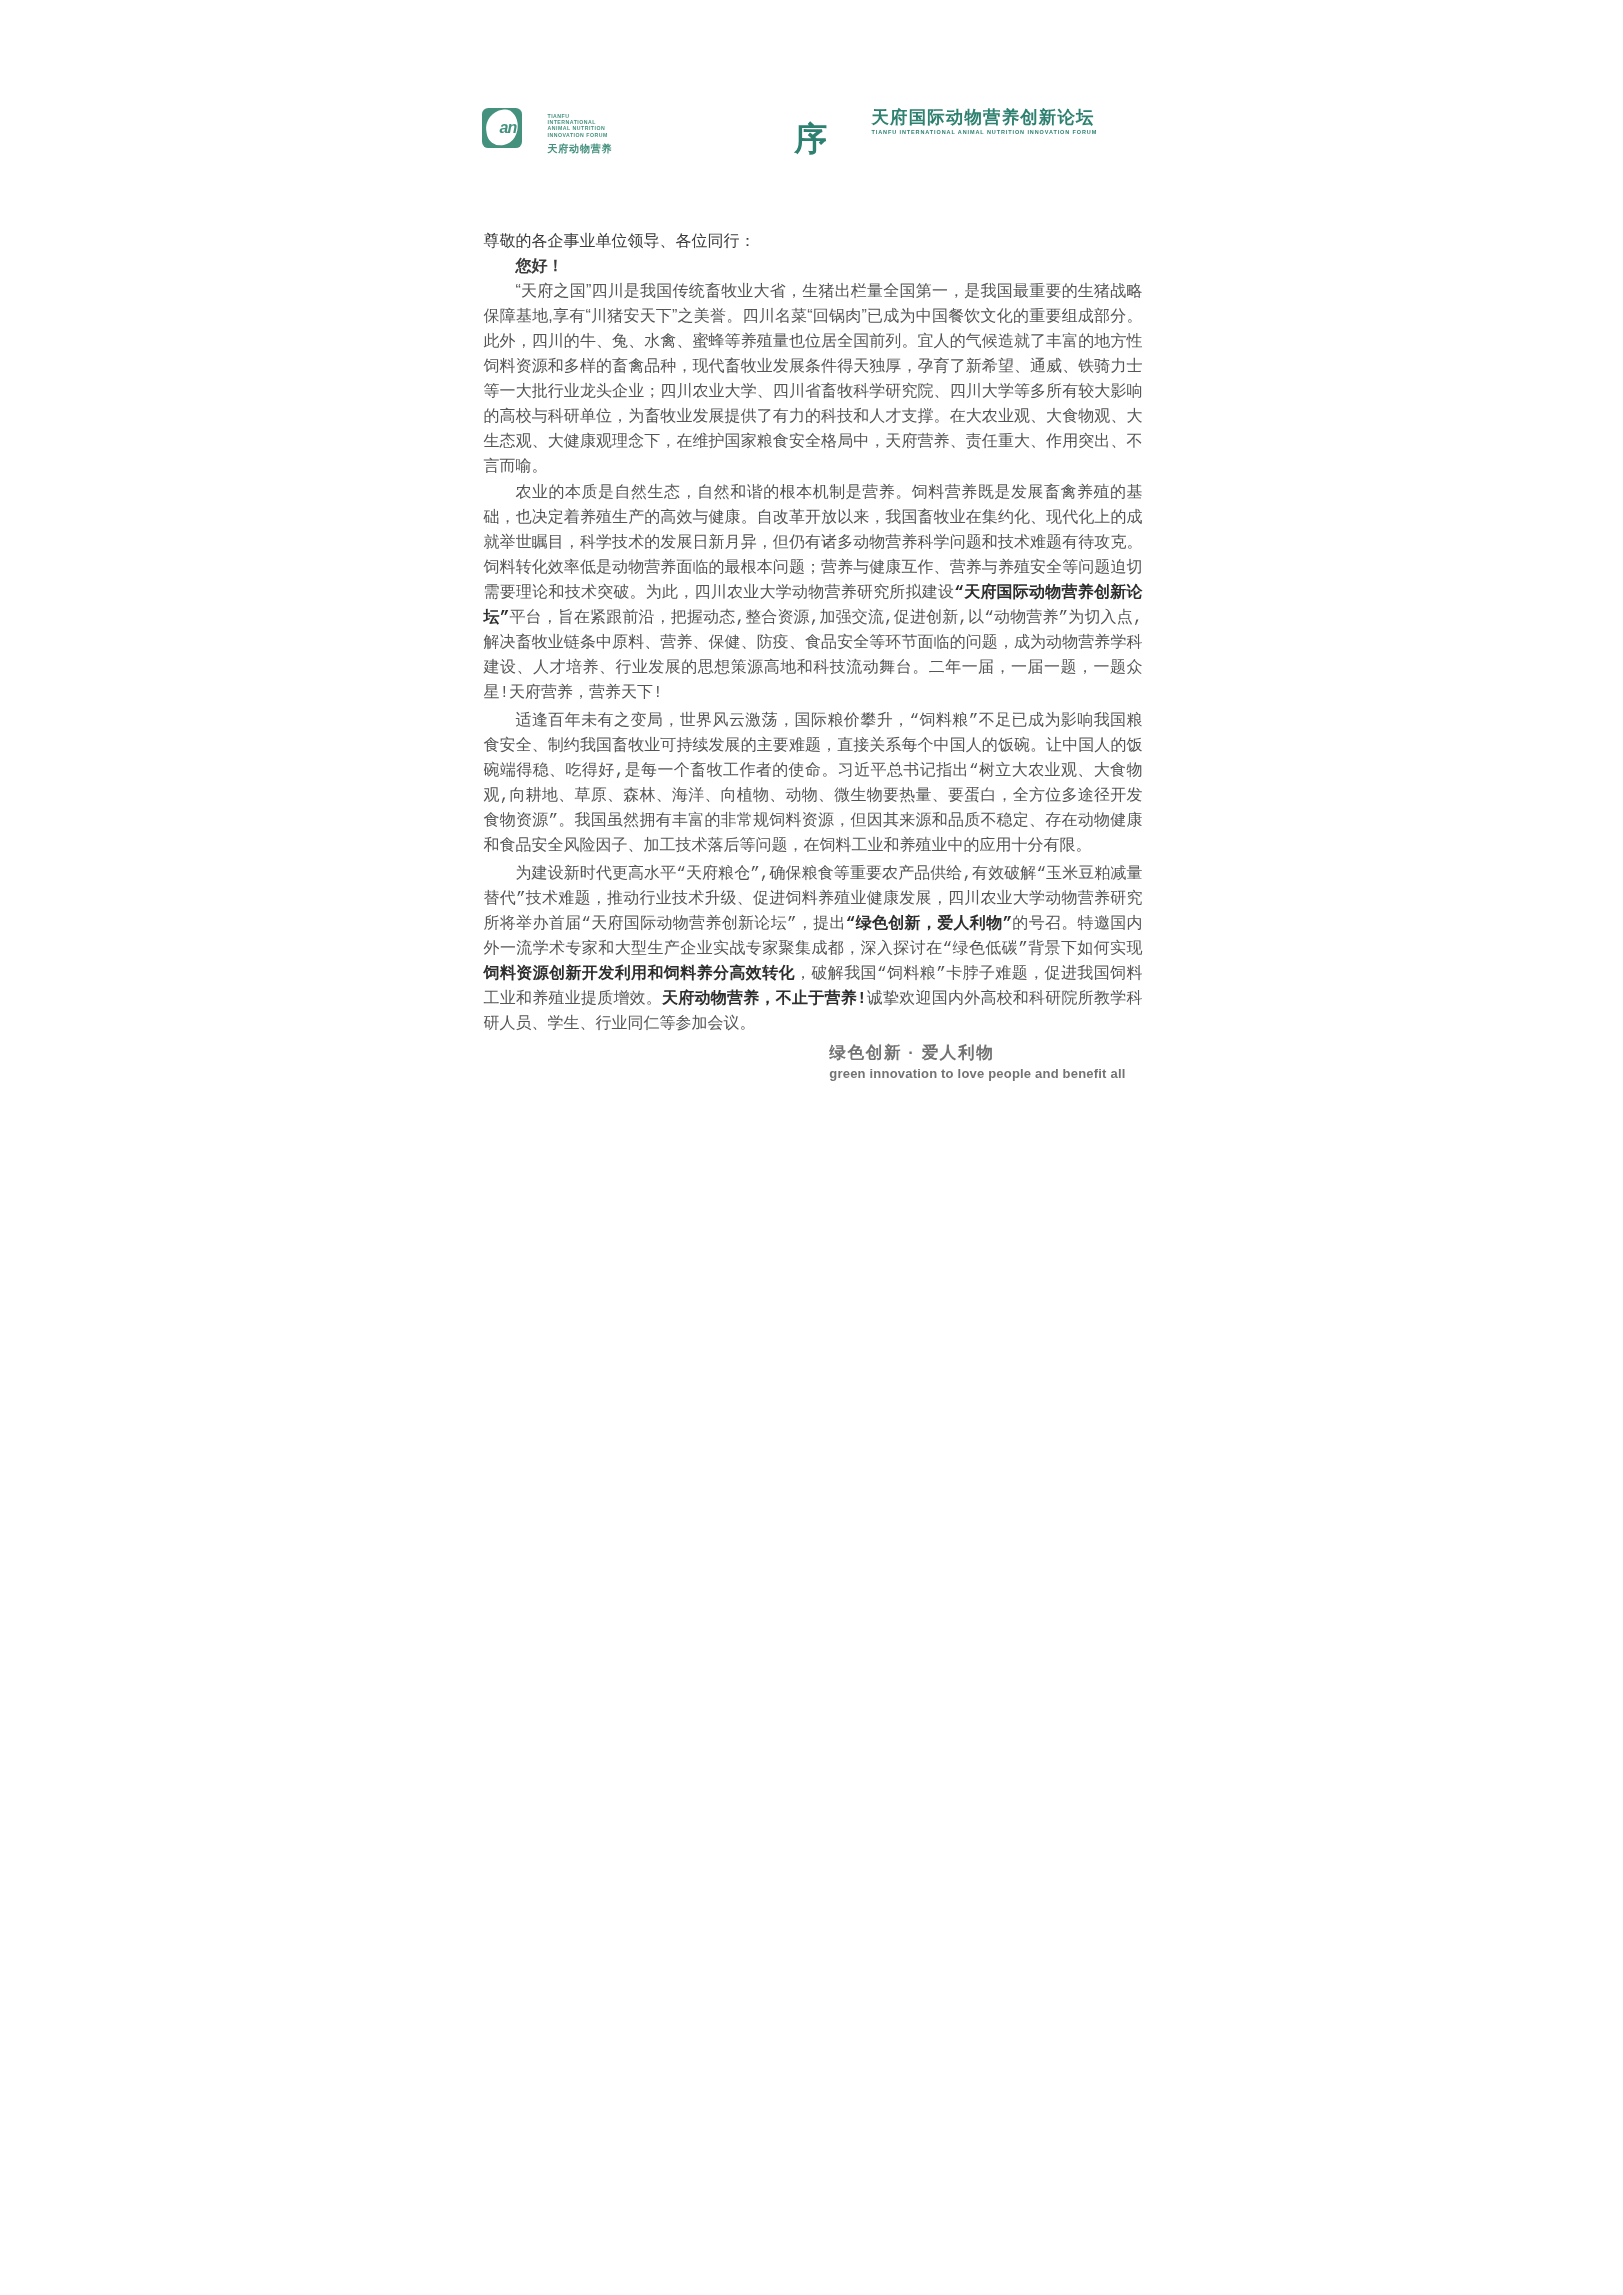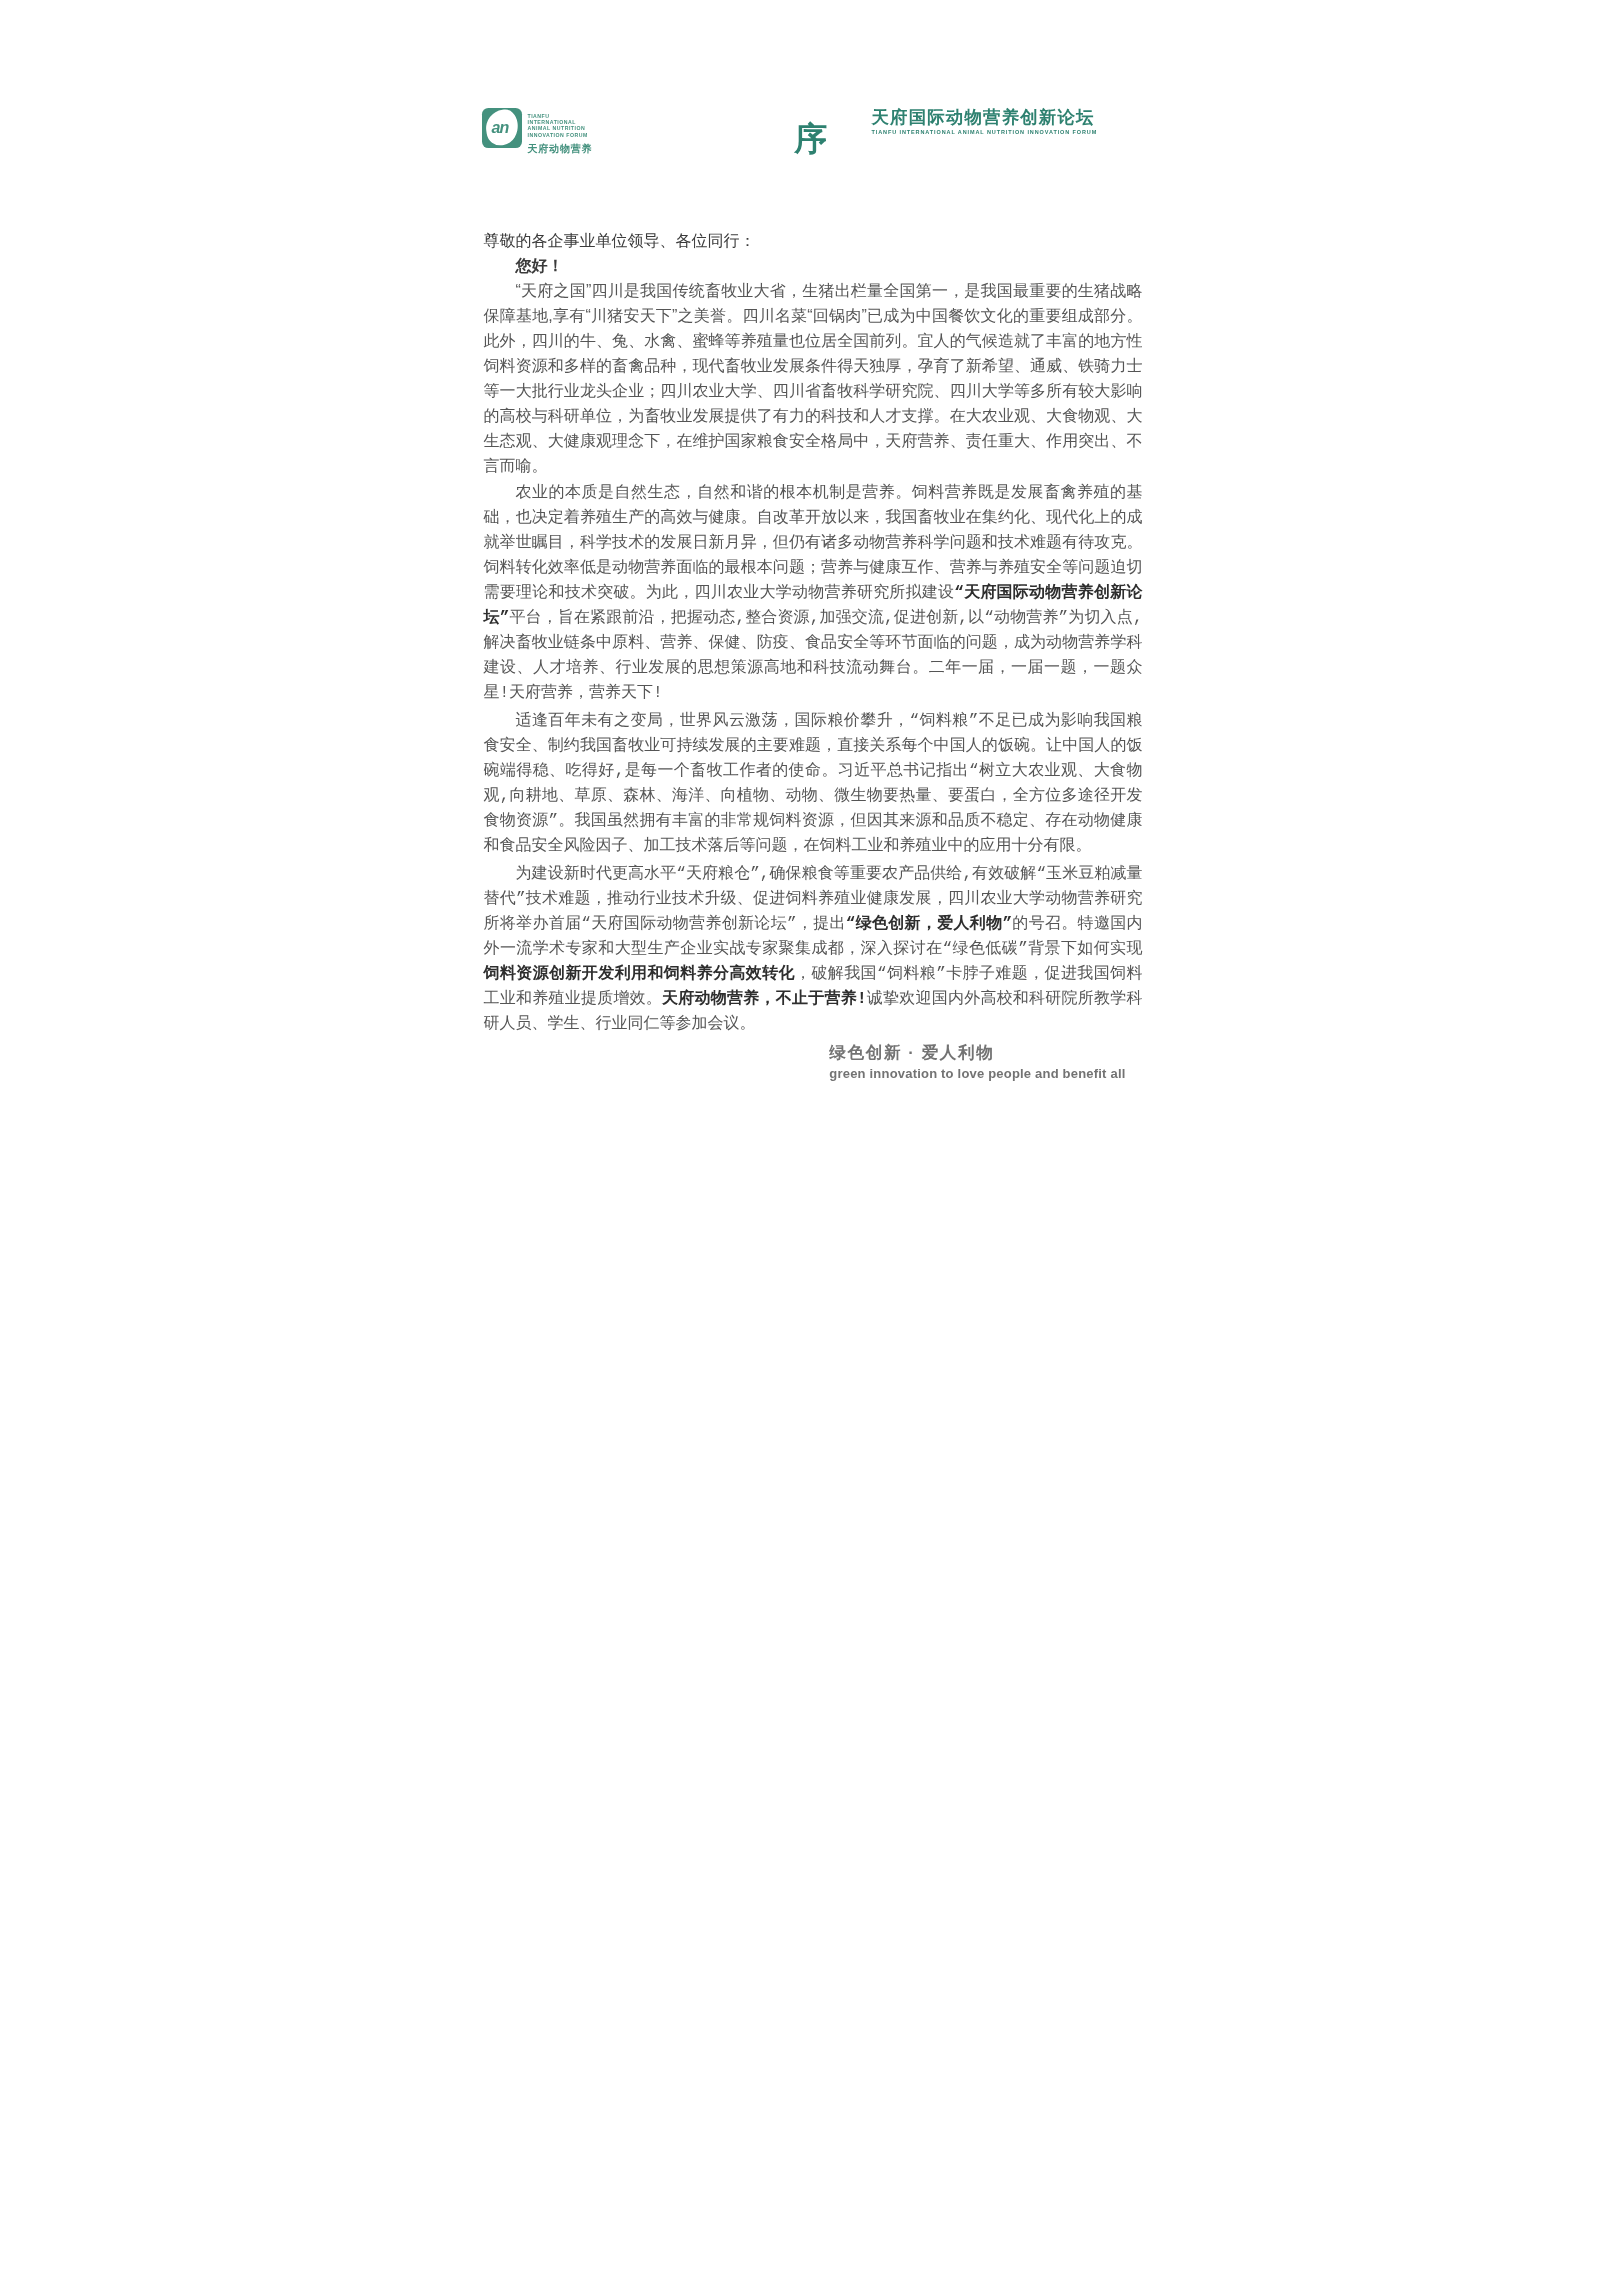--- a/index.html
+++ b/index.html
@@ -17,25 +17,25 @@
   .logo-mark{
     position:relative;width:40px;height:40px;border-radius:6.3px;
     overflow:hidden;flex:0 0 auto;
   }
   .logo-blob{
     position:absolute;left:4px;top:2.4px;width:32px;height:35px;
     background:#ffffff;border-radius:62% 38% 55% 45% / 55% 45% 60% 40%;
     transform:rotate(-8deg);
   }
   .logo-an{
-    position:absolute;left:8px;top:0;width:21px;height:40px;
+    position:absolute;left:16px;top:0;width:21px;height:40px;
     display:flex;align-items:center;justify-content:center;
     font-style:italic;font-weight:bold;font-size:16px;letter-spacing:-0.8px;
   }
-  .logo-text{margin-left:6px;padding-top:4.8px;}
+  .logo-text{margin-left:26px;padding-top:4.8px;}
   .logo-text .en{font-size:5.2px;font-weight:bold;letter-spacing:0.5px;line-height:6.3px;}
   .logo-text .cn{font-size:10px;font-weight:bold;margin-top:4px;letter-spacing:0.8px;}
 
   
   .hdr{position:absolute;right:92px;top:108px;text-align:left;width:254px;}
   .hdr .cn{font-size:17.4px;font-weight:bold;letter-spacing:1.2px;line-height:19px;}
   .hdr .en{font-size:5.5px;font-weight:bold;letter-spacing:0.9px;margin-top:2.4px;white-space:nowrap;}
 
   
   .doc-title{

